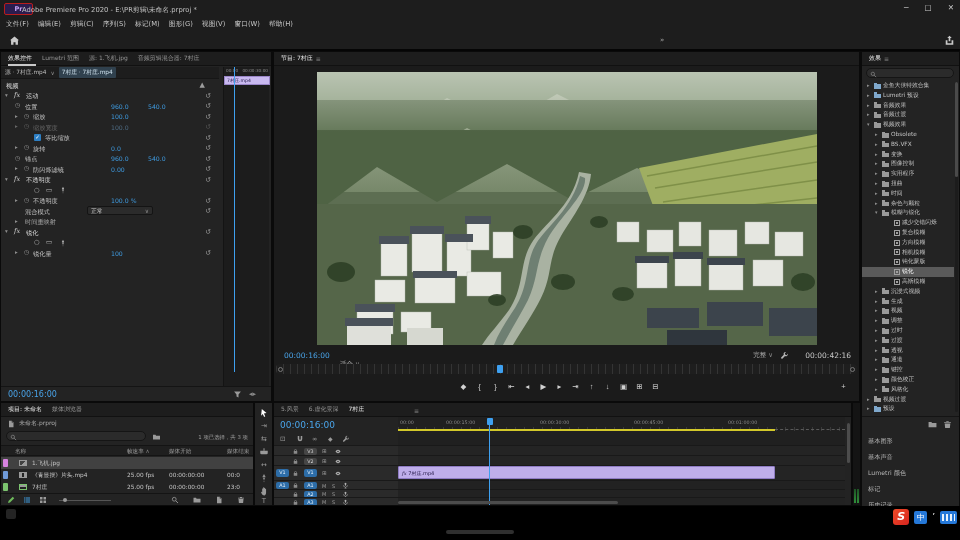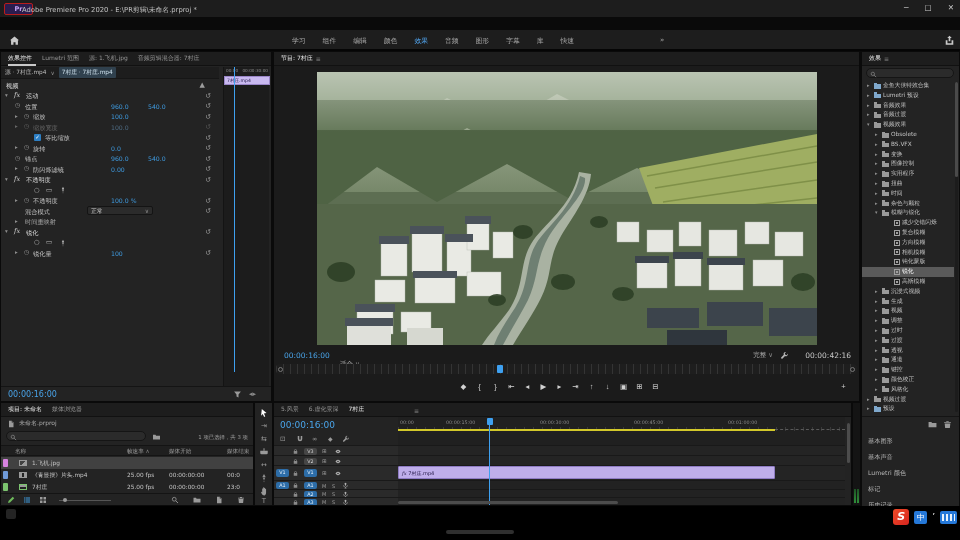--- a/index.html
+++ b/index.html
@@ -211,38 +211,37 @@
     <div id="prbadge" class="abs">Pr</div>
     <div id="apptitle" class="abs">Adobe Premiere Pro 2020 - E:\PR剪辑\未命名.prproj *</div>
     <div id="winbtns" class="abs">
 
     <span style="cursor:default">─</span>
         <span style="cursor:default">□</span>
         <span style="cursor:default">✕</span>
       </div>
   </div>
 
+  <div id="menubar" class="abs">
+
+  <span class="menu-item">文件(F)</span>
+      <span class="menu-item">编辑(E)</span>
+      <span class="menu-item">剪辑(C)</span>
+      <span class="menu-item">序列(S)</span>
+      <span class="menu-item">标记(M)</span>
+      <span class="menu-item">图形(G)</span>
+      <span class="menu-item">视图(V)</span>
+      <span class="menu-item">窗口(W)</span>
+      <span class="menu-item">帮助(H)</span>
+    </div>
 
   <div id="wsbar" class="abs">
     <svg class="ic abs" style="left:9px;top:5px;color:#c9c9c9" width="11" height="11">
         <use href="#i-home"></use>
       </svg>
-    <div id="wstabs">
-
-    <span class="wstab">学习</span>
-        <span class="wstab">组件</span>
-        <span class="wstab">编辑</span>
-        <span class="wstab">颜色</span>
-        <span class="wstab on">效果</span>
-        <span class="wstab">音频</span>
-        <span class="wstab">图形</span>
-        <span class="wstab">字幕</span>
-        <span class="wstab">库</span>
-        <span class="wstab">快速</span>
-      </div>
     <span class="abs" style="left:660px;top:6px;font-size:7px;color:#a8a8a8">»</span>
     <svg class="ic abs" style="left:944px;top:5px;color:#c9c9c9" width="11" height="11">
         <use href="#i-export"></use>
       </svg>
   </div>
 
   <div id="ec-panel" class="panel">
     <div class="ptabs">
 
     <span class="ptab on">

